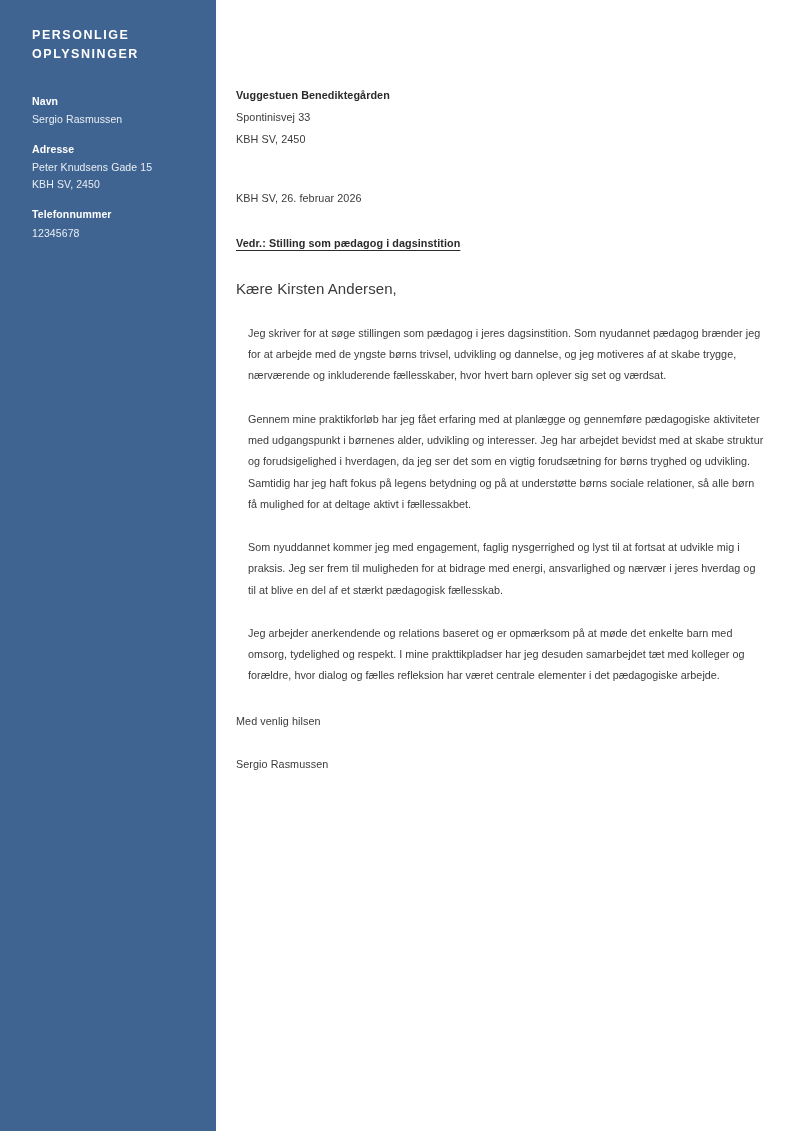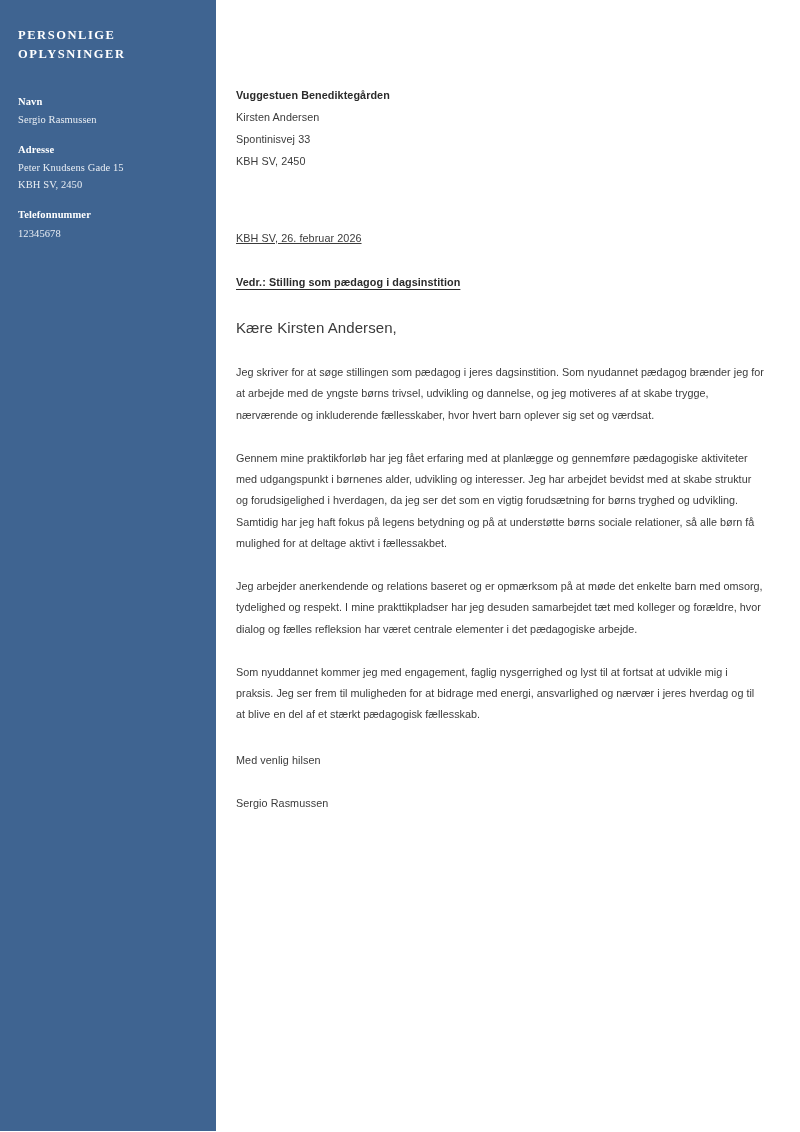--- a/index.html
+++ b/index.html
@@ -28,22 +28,21 @@
     left: 0;
     top: 0;
     width: 216px;
     height: 1131px;
     background: #3f6491;
     box-sizing: border-box;
     padding: 0;
   }
 
   .sidebar-inner {
-    padding: 26px 18px 0 18px;
-    font-family: Liberation Serif, serif;
+    padding: 26px 18px 0 32px;
   }
 
   .sidebar-title {
     color: #ffffff;
     font-size: 12.5px;
     font-weight: bold;
     letter-spacing: 1.55px;
     line-height: 1.52;
     margin: 0 0 30px 0;
     text-transform: uppercase;
@@ -96,23 +95,22 @@
 
   .recipient-line.strong {
     font-weight: bold;
     color: #2b2b2b;
   }
 
   .date-line {
     color: #3b3b3b;
     font-size: 10.8px;
     line-height: 1.6;
-    margin: 57px 0 0 0;
-    letter-spacing: 0.07px;
-    text-decoration: underline;
+    margin: 40px 0 0 0;
+    letter-spacing: 0.07px;
   }
 
   .subject-line {
     color: #2b2b2b;
     font-size: 10.8px;
     font-weight: bold;
     text-decoration: underline;
     text-underline-offset: 2.5px;
     line-height: 1.6;
     margin: 27px 8px 0 0;
@@ -125,21 +123,21 @@
     font-size: 15px;
     line-height: 1.6;
     margin: 25px 0 0 0;
     letter-spacing: 0.07px;
   }
 
   .body-paragraph {
     color: #3b3b3b;
     font-size: 10.8px;
     line-height: 1.97;
-    margin: 22px 0 0 0;
+    margin: 22px 0 0 12px;
     letter-spacing: 0.02px;
     text-align: left;
   }
 
   .closing {
     color: #3b3b3b;
     font-size: 10.8px;
     line-height: 1.6;
     margin: 26px 0 0 0;
     letter-spacing: 0.07px;
@@ -180,40 +178,39 @@
         <div class="info-value">12345678</div>
       </div>
 
     </div>
   </aside>
 
   <main class="letter">
 
     <div class="recipient">
       <p class="recipient-line strong">Vuggestuen Benediktegården</p>
-      <p class="recipient-line">Kirsten Andersen</p>
       <p class="recipient-line">Spontinisvej 33</p>
       <p class="recipient-line">KBH SV, 2450</p>
     </div>
 
     <p class="date-line">KBH SV, 26. februar 2026</p>
 
     <div>
       <span class="subject-line">Vedr.: Stilling som pædagog i dagsinstition</span>
     </div>
 
     <p class="salutation">Kære Kirsten Andersen,</p>
 
     <p class="body-paragraph">Jeg skriver for at søge stillingen som pædagog i jeres dagsinstition. Som nyudannet pædagog brænder jeg for at arbejde med de yngste børns trivsel, udvikling og dannelse, og jeg motiveres af at skabe trygge, nærværende og inkluderende fællesskaber, hvor hvert barn oplever sig set og værdsat.</p>
 
     <p class="body-paragraph">Gennem mine praktikforløb har jeg fået erfaring med at planlægge og gennemføre pædagogiske aktiviteter med udgangspunkt i børnenes alder, udvikling og interesser. Jeg har arbejdet bevidst med at skabe struktur og forudsigelighed i hverdagen, da jeg ser det som en vigtig forudsætning for børns tryghed og udvikling. Samtidig har jeg haft fokus på legens betydning og på at understøtte børns sociale relationer, så alle børn få mulighed for at deltage aktivt i fællessakbet.</p>
 
+    <p class="body-paragraph">Som nyuddannet kommer jeg med engagement, faglig nysgerrighed og lyst til at fortsat at udvikle mig i praksis. Jeg ser frem til muligheden for at bidrage med energi, ansvarlighed og nærvær i jeres hverdag og til at blive en del af et stærkt pædagogisk fællesskab.</p>
+
     <p class="body-paragraph">Jeg arbejder anerkendende og relations baseret og er opmærksom på at møde det enkelte barn med omsorg, tydelighed og respekt. I mine prakttikpladser har jeg desuden samarbejdet tæt med kolleger og forældre, hvor dialog og fælles refleksion har været centrale elementer i det pædagogiske arbejde.</p>
 
-    <p class="body-paragraph">Som nyuddannet kommer jeg med engagement, faglig nysgerrighed og lyst til at fortsat at udvikle mig i praksis. Jeg ser frem til muligheden for at bidrage med energi, ansvarlighed og nærvær i jeres hverdag og til at blive en del af et stærkt pædagogisk fællesskab.</p>
-
     <p class="closing">Med venlig hilsen</p>
 
     <p class="signature">Sergio Rasmussen</p>
 
   </main>
 
 </div>
 
 </body></html>

